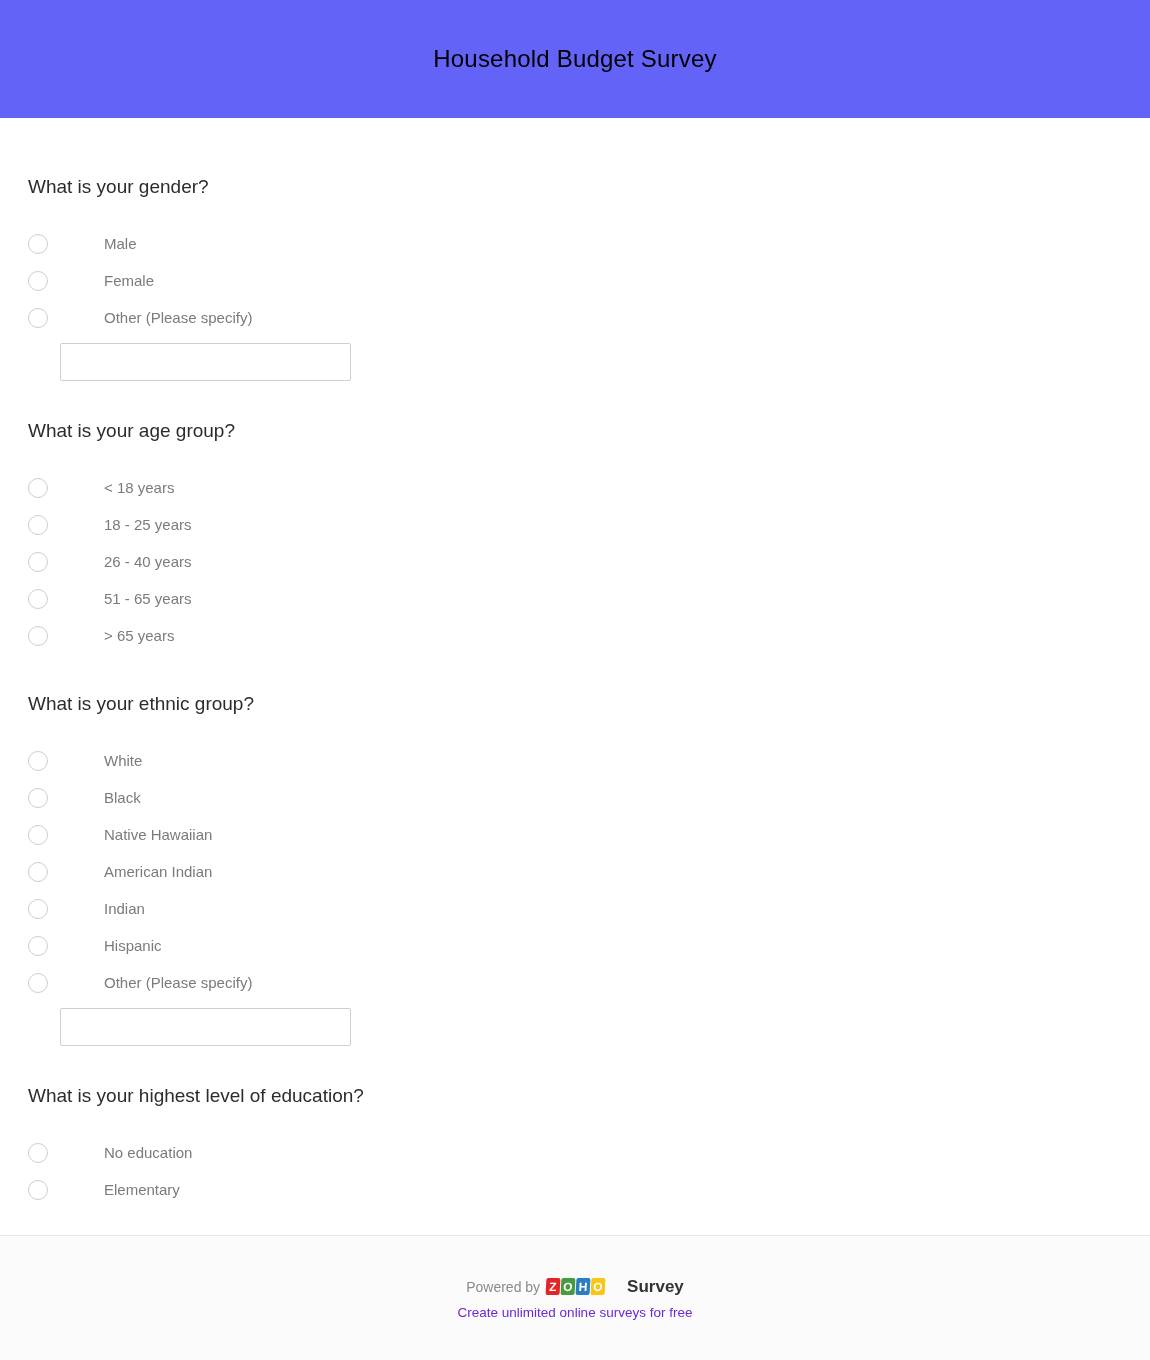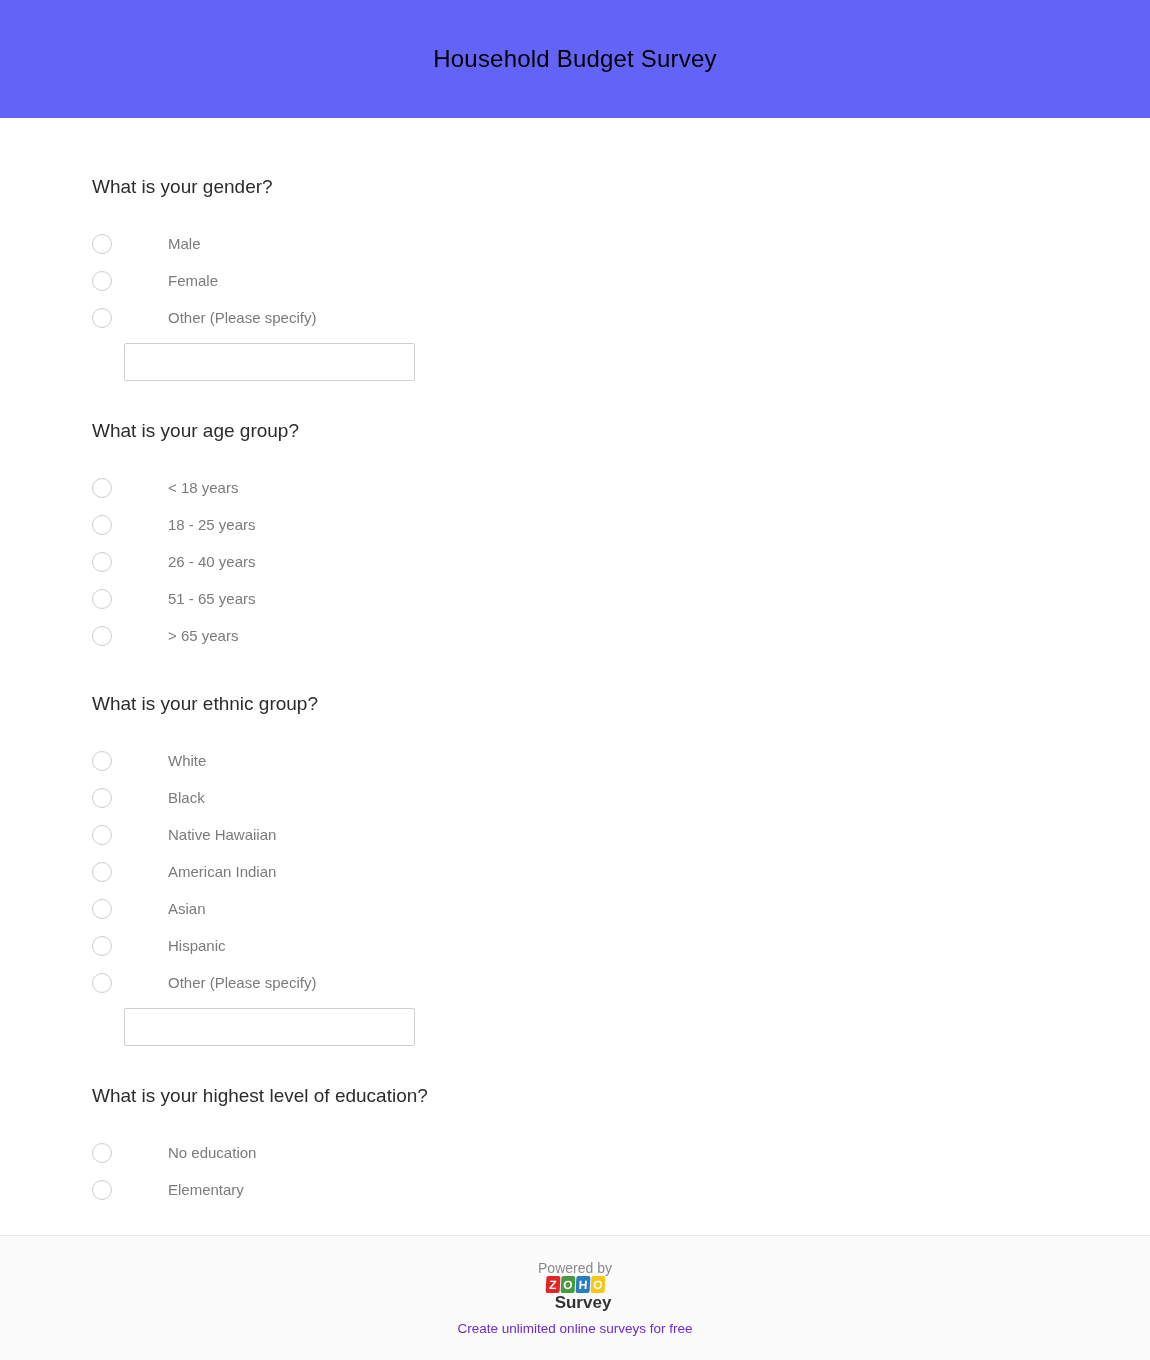--- a/index.html
+++ b/index.html
@@ -36,21 +36,21 @@
 
   
   .survey-body {
     padding: 0 0 0 0;
     background: #ffffff;
     height: 1117px;
     overflow: hidden;
     position: relative;
   }
   .question-block {
-    padding-left: 92px;
+    padding-left: 28px;
     padding-right: 60px;
   }
   .question-block.first { padding-top: 57px; }
   .question-block + .question-block { margin-top: 38px; }
 
   .question-title {
     font-size: 19px;
     color: #2c2c2c;
     font-weight: 400;
     line-height: 24px;
@@ -112,22 +112,22 @@
     border-top: 1px solid #e8e8e8;
     display: flex;
     flex-direction: column;
     align-items: center;
     justify-content: center;
   }
   .powered-row {
     display: flex;
     align-items: center;
     justify-content: flex-end;
+    gap: 6px;
     margin-bottom: 8px;
-    flex-direction: column;
   }
   .powered-text {
     font-size: 14px;
     color: #8a8a8a;
   }
   .zoho-logo {
     display: inline-flex;
     align-items: center;
     gap: 1px;
     transform: skewX(-3deg);
@@ -227,21 +227,21 @@
           <li class="option-row">
             <span class="radio-circle"></span>
             <span class="option-label">Native Hawaiian</span>
           </li>
           <li class="option-row">
             <span class="radio-circle"></span>
             <span class="option-label">American Indian</span>
           </li>
           <li class="option-row">
             <span class="radio-circle"></span>
-            <span class="option-label">Asian</span>
+            <span class="option-label">Indian</span>
           </li>
           <li class="option-row">
             <span class="radio-circle"></span>
             <span class="option-label">Hispanic</span>
           </li>
           <li class="option-row">
             <span class="radio-circle"></span>
             <span class="option-label">Other (Please specify)</span>
           </li>
           <li class="other-input-wrap"><input type="text" class="other-input" placeholder="" style=""></li>

